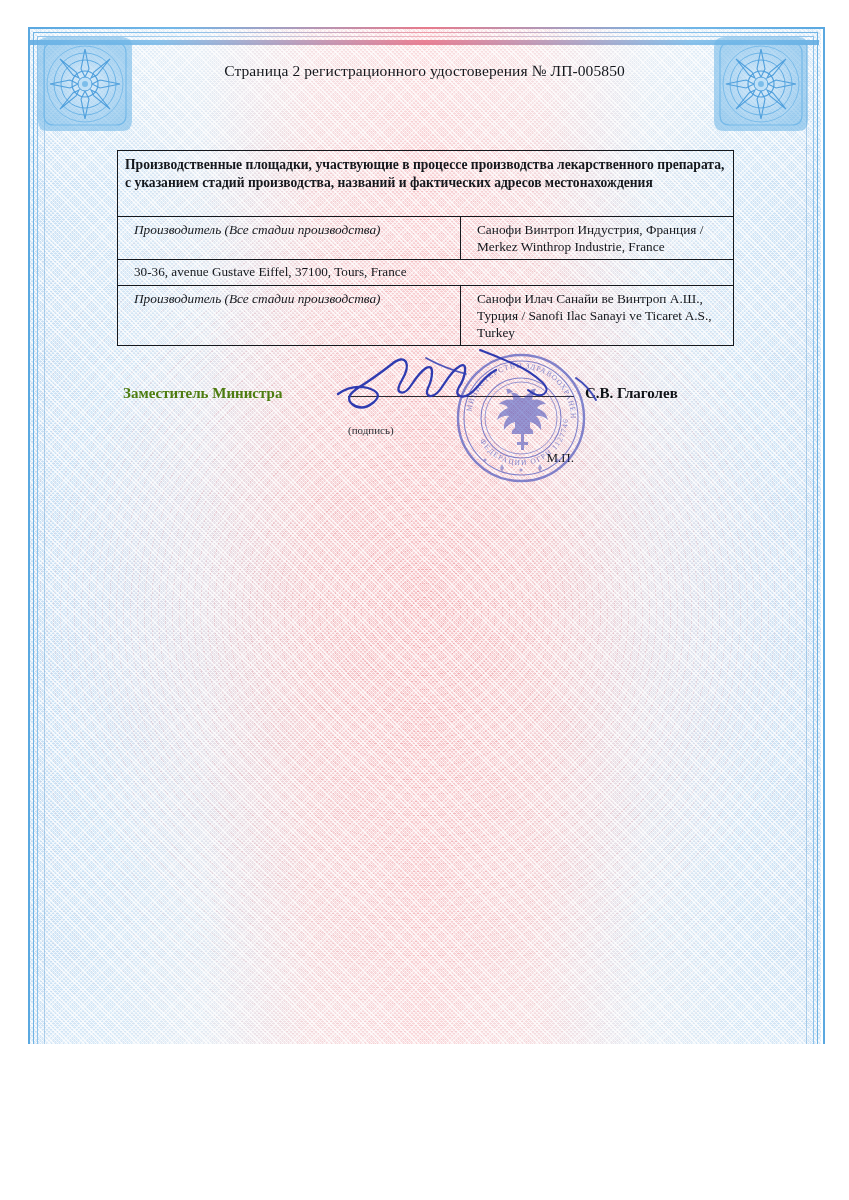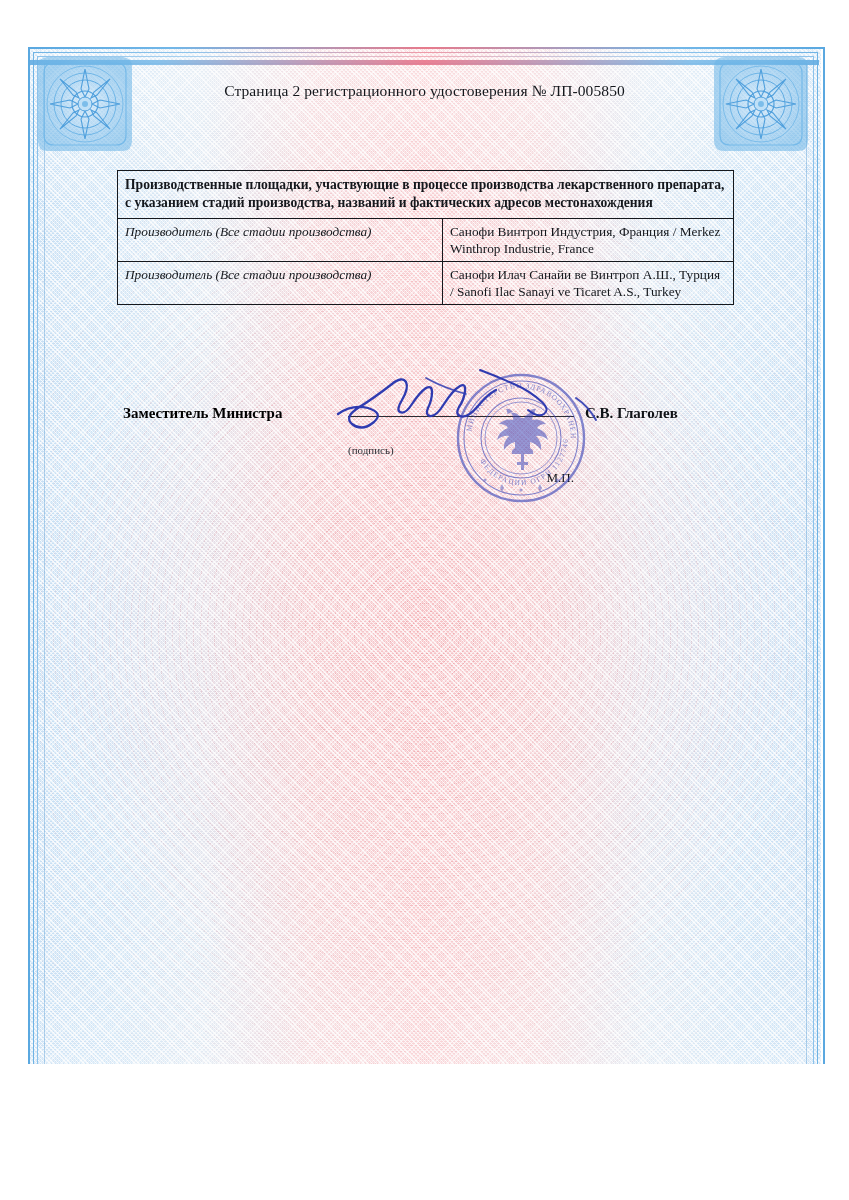--- a/index.html
+++ b/index.html
@@ -1,18 +1,18 @@
 <!DOCTYPE html>
 <html><head>
 <meta charset="utf-8">
 <style>
   html,body{margin:0;padding:0;background:#fff;}
   body{width:849px;height:1200px;overflow:hidden;font-family:"Liberation Serif",serif;}
 
-  #page{position:relative;width:849px;height:1044px;background:#ffffff;overflow:hidden;margin-top:20px;}
+  #page{position:relative;width:849px;height:1044px;background:#ffffff;overflow:hidden;}
 
   
   .sec-field{position:absolute;left:28px;top:27px;width:793px;height:1148px;overflow:hidden;}
 
   
   .tint-base{position:absolute;inset:0;
     background:linear-gradient(90deg,
       #bcd9f2 0%, #c5dff4 10%, #d8e4f0 22%,
       #f2cfd3 36%, #f7c4c8 50%, #f2cfd3 64%,
       #d8e4f0 78%, #c5dff4 90%, #bcd9f2 100%);
@@ -81,29 +81,29 @@
   
   .punch{position:absolute;left:754px;top:1113px;width:22px;height:22px;border-radius:50%;
     background:radial-gradient(circle at 40% 35%,#3b332f 0%,#272320 60%,#181614 100%);}
 
   
   .page-title{position:absolute;left:0;top:62px;width:849px;text-align:center;
     font-size:15.5px;color:#14171c;letter-spacing:.1px;}
 
   .tbl{position:absolute;left:117px;top:150px;width:617px;
     border:1.4px solid #15181d;border-collapse:collapse;}
-  .tbl td{border:1.2px solid #15181d;padding:4px 7px;vertical-align:top;
+  .tbl td{border:1.2px solid #15181d;padding:4px 16px;vertical-align:top;
     font-size:13.3px;color:#14171c;line-height:1.28;}
-  td.hdr{font-weight:bold;font-size:13.6px;line-height:1.33;padding:5px 7px 6px 7px;}
+  td.hdr{font-weight:bold;font-size:13.6px;line-height:1.33;padding:5px 7px 24px 7px;}
   td.lbl{font-style:italic;width:310px;}
   td.val{font-style:normal;}
   td.addr{font-size:13.2px;}
 
   
-  .sig-role{position:absolute;left:123px;top:385px;font-size:15px;font-weight:bold;color:#000000;}
+  .sig-role{position:absolute;left:123px;top:385px;font-size:15px;font-weight:bold;color:#4d7c0f;}
   .sig-name{position:absolute;left:585px;top:385px;font-size:15px;font-weight:bold;color:#101317;}
   .sig-line{position:absolute;left:348px;top:396px;width:226px;height:0;border-top:1.2px solid #2a2d33;}
   .sig-cap{position:absolute;left:348px;top:424px;width:226px;text-align:left;font-size:11px;color:#2c3036;}
   .sig-mp{position:absolute;left:348px;top:450px;width:226px;text-align:right;font-size:13px;color:#15181d;}
 
   
   .ink{position:absolute;left:330px;top:338px;width:300px;height:80px;}
   .seal{position:absolute;left:455px;top:348px;width:132px;height:140px;opacity:.62;}
 </style>
 </head>
@@ -235,20 +235,23 @@
   <table class="tbl">
     <tbody>
       <tr>
         <td class="hdr" colspan="2">Производственные площадки, участвующие в процессе производства лекарственного препарата, с указанием стадий производства, названий и фактических адресов местонахождения</td>
       </tr>
       <tr>
         <td class="lbl">Производитель (Все стадии производства)</td>
         <td class="val">Санофи Винтроп Индустрия, Франция / Merkez Winthrop Industrie, France</td>
       </tr>
       <tr>
+        <td class="addr" colspan="2">30-36, avenue Gustave Eiffel, 37100, Tours, France</td>
+      </tr>
+      <tr>
         <td class="lbl">Производитель (Все стадии производства)</td>
         <td class="val">Санофи Илач Санайи ве Винтроп А.Ш., Турция / Sanofi Ilac Sanayi ve Ticaret A.S., Turkey</td>
       </tr>
     </tbody>
   </table>
 
   <div class="sig-role">Заместитель Министра</div>
   <div class="sig-line"></div>
   <div class="sig-cap">(подпись)</div>
   <div class="sig-name">С.В. Глаголев</div>

